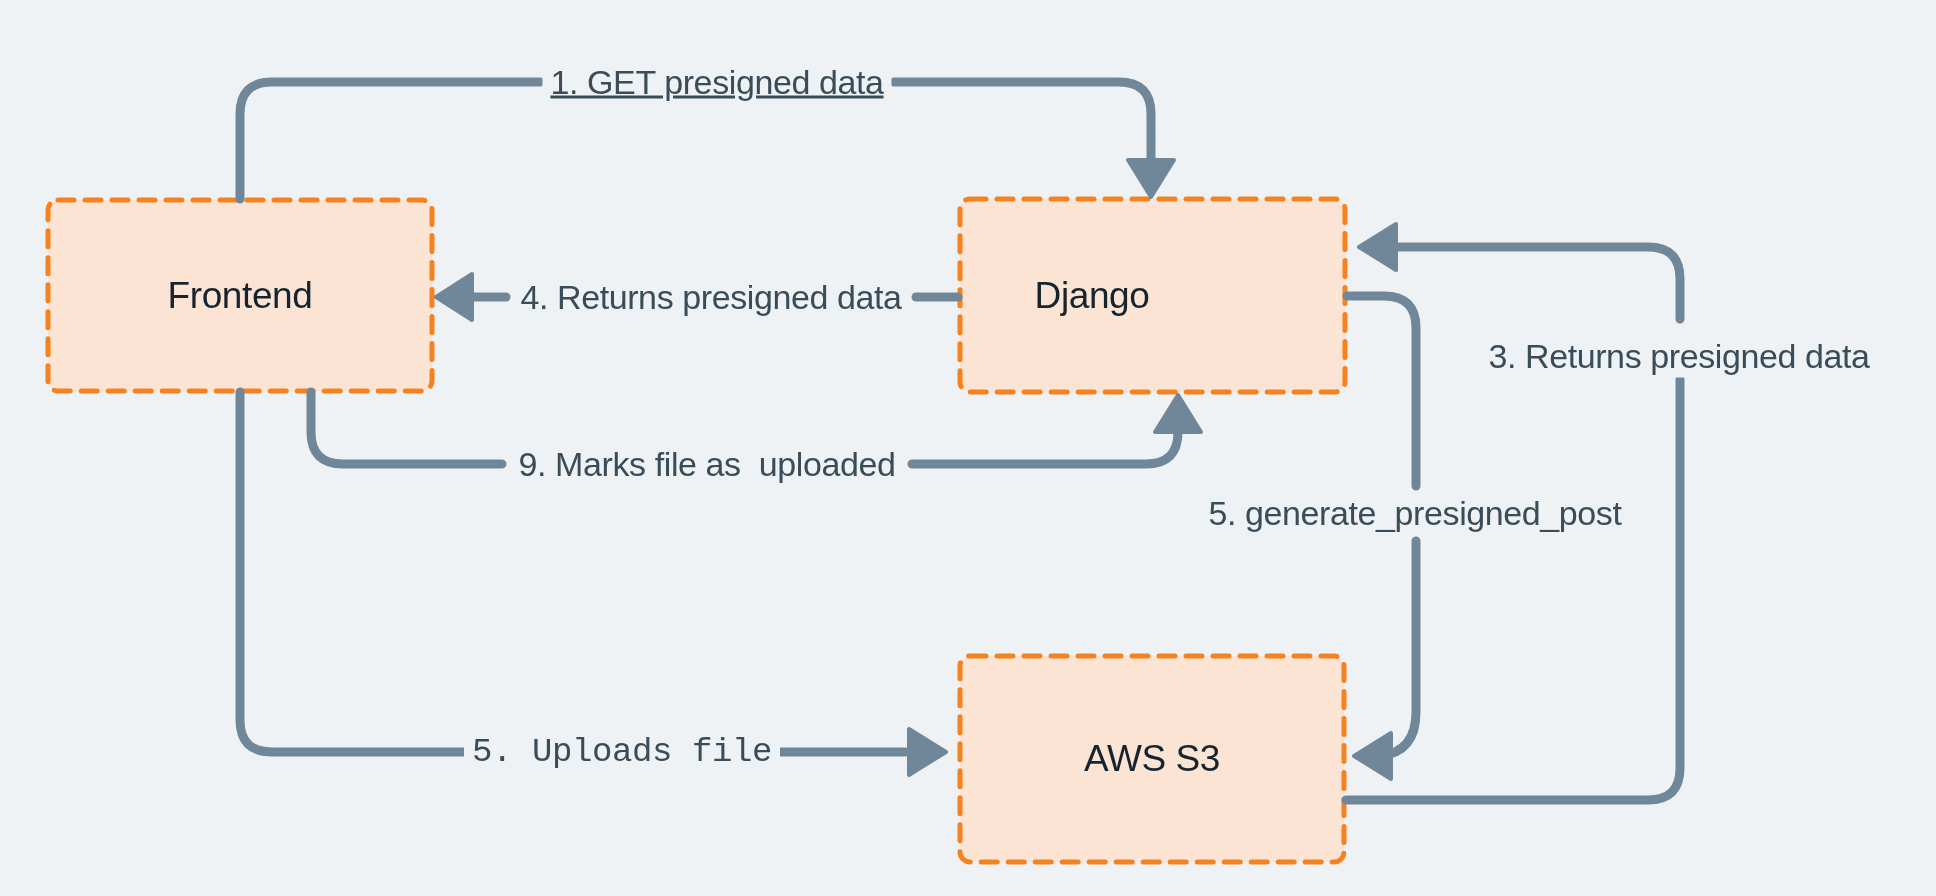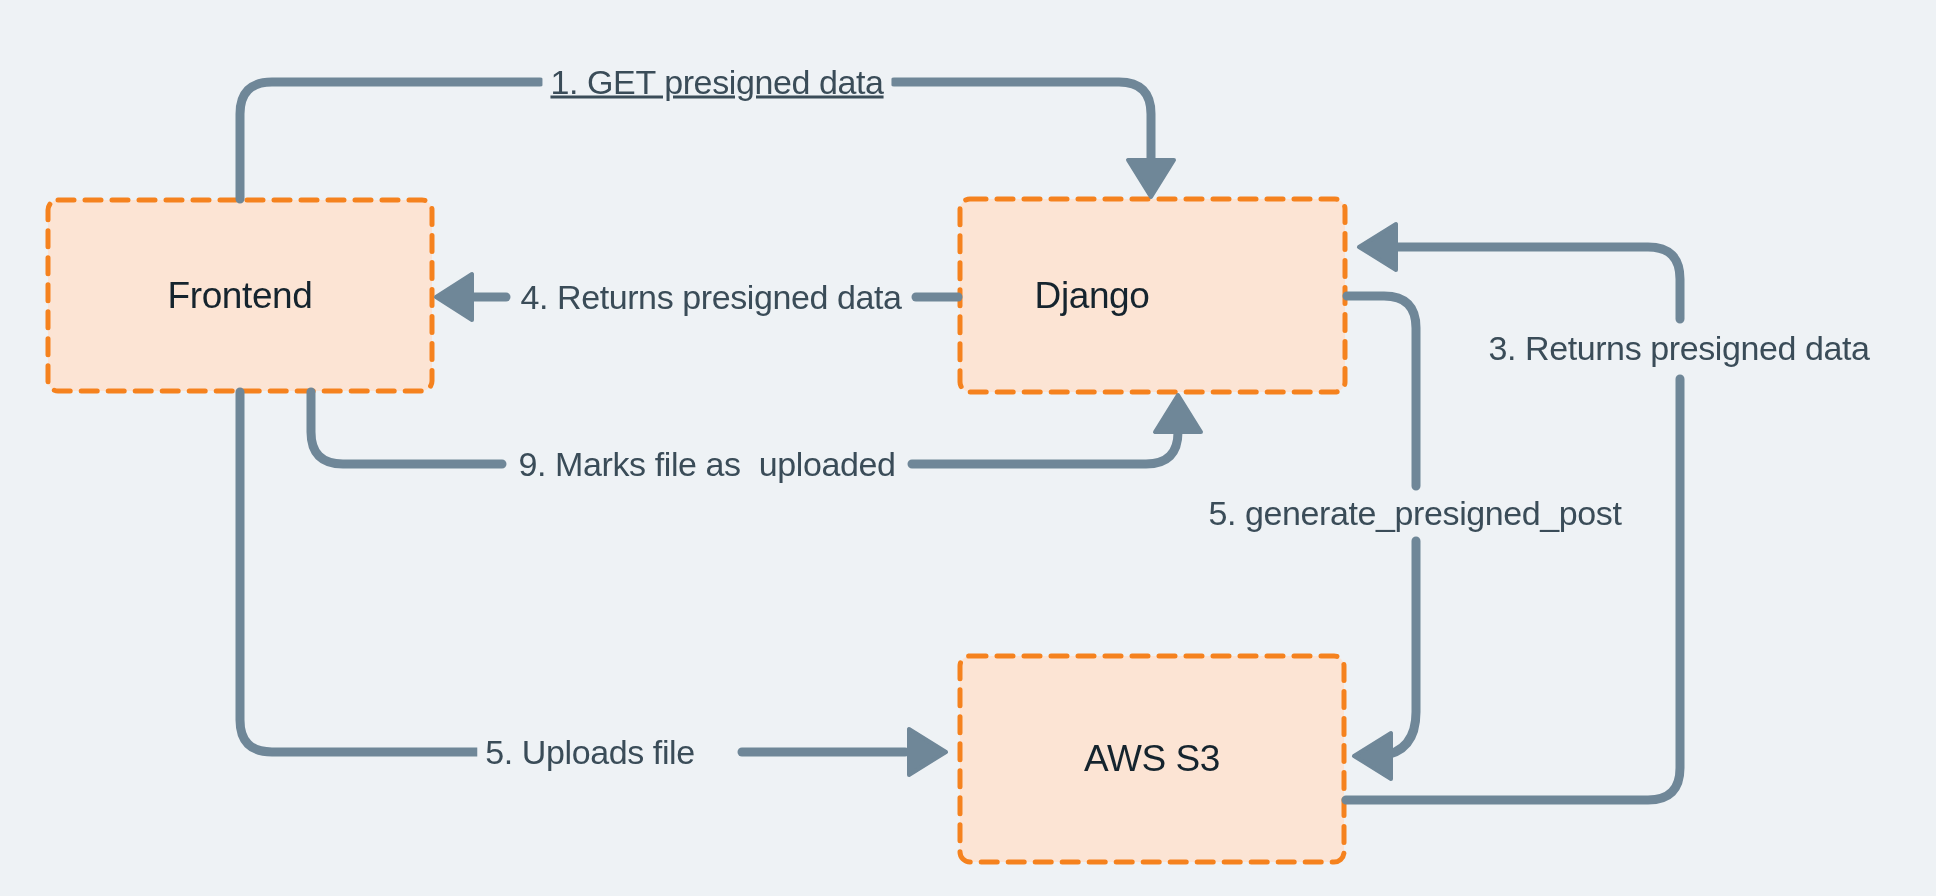--- a/index.html
+++ b/index.html
@@ -85,17 +85,17 @@
     </g>
   </svg>
 
   <div class="label node-label" style="left:240px;top:296px;text-align:center;">Frontend</div>
   <div class="label node-label" style="left:1092px;top:296px;">Django</div>
   <div class="label node-label" style="left:1152px;top:759px;">AWS S3</div>
 
   <div class="label edge-label" style="left:717px;top:82px;text-decoration:underline;">1. GET presigned data</div>
   <div class="label edge-label" style="left:711px;top:297px;">4. Returns presigned data</div>
   <div class="label edge-label" style="left:707px;top:464px;">9. Marks file as  uploaded</div>
-  <div class="label edge-label" style="left:590px;top:752px;">5. Uploads file</div>
+  <div class="label edge-label" style="left:622px;top:752px;font-family:Liberation Mono, monospace;">5. Uploads file</div>
   <div class="label edge-label" style="left:1415px;top:513px;">5. generate_presigned_post</div>
-  <div class="label edge-label" style="left:1679px;top:348px;">3. Returns presigned data</div>
+  <div class="label edge-label" style="left:1679px;top:356px;">3. Returns presigned data</div>
 
 </div>
 
 </body></html>

